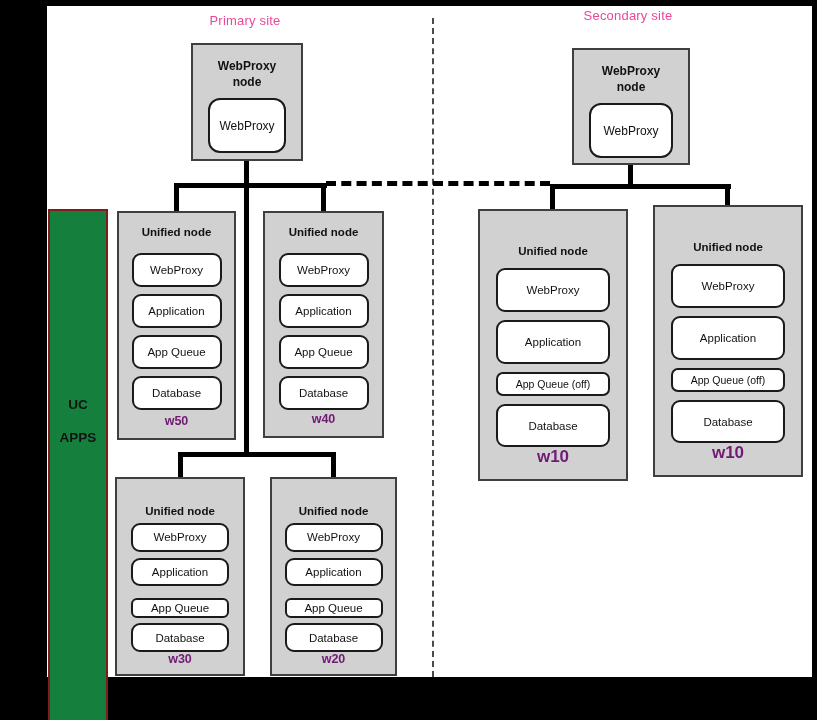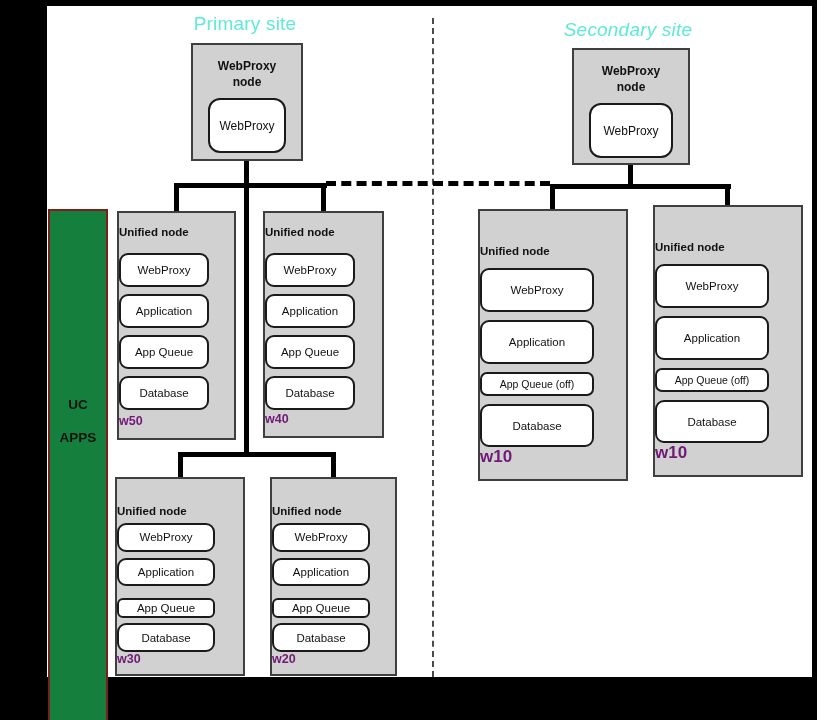--- a/index.html
+++ b/index.html
@@ -1,30 +1,30 @@
 <!DOCTYPE html>
 <html><head>
 <meta charset="utf-8">
 <style>
   html,body{margin:0;padding:0;}
   body{background:#000;font-family:"Liberation Sans",sans-serif;}
   #scene{position:relative;width:817px;height:720px;background:#000;overflow:hidden;}
   #content-bg{position:absolute;left:47px;top:6px;width:765px;height:671px;background:#ffffff;}
   .abs{position:absolute;box-sizing:border-box;}
-  .site-title{font-size:19px;color:#5eead4;text-align:center;letter-spacing:0.2px;}
+  .site-title{font-size:13px;color:#ec4899;text-align:center;letter-spacing:0.2px;}
   
   .line{position:absolute;background:#000;}
   .dash-h{position:absolute;height:0;border-top:5px dashed #000;}
   .dash-v{position:absolute;width:0;border-left:2px dashed #4a4a4a;}
   
   .gnode{position:absolute;background:#d1d1d1;border:2px solid #3f3f3f;box-sizing:border-box;}
   .proxy-title{position:absolute;left:0;right:0;top:14px;text-align:center;font-weight:bold;font-size:12px;color:#111;line-height:1.3;}
   .proxy-inner{position:absolute;left:15px;right:15px;top:53px;height:51px;background:#fff;border:2px solid #1a1a1a;border-radius:12px;display:flex;align-items:center;justify-content:center;font-size:12px;color:#111;}
   
-  .unode{display:flex;flex-direction:column;}
+  .unode{display:flex;flex-direction:column;align-items:center;}
   .utitle{font-weight:bold;font-size:11.5px;color:#111;}
   .comp{background:#fff;border:2px solid #1a1a1a;border-radius:9px;display:flex;align-items:center;justify-content:center;font-size:11.5px;color:#111;box-sizing:border-box;}
   .ulabel{font-weight:bold;font-size:12.5px;color:#701a75;margin-top:auto;}
   
   .ga .utitle{margin-top:13px;}
   .ga .comp{width:90px;height:34px;margin-top:7px;}
   .ga .comp.c0{margin-top:15px;}
   .ga .ulabel{margin-bottom:10px;}
   
   .gb .utitle{margin-top:26px;}
@@ -44,21 +44,21 @@
   #uc-box .uc-text{position:absolute;left:0;right:0;top:186px;text-align:center;font-weight:bold;font-size:13.5px;color:#111;}
   #uc-box .uc-text span{display:block;margin-bottom:18px;}
 </style>
 </head>
 <body>
 
 <div id="scene">
   <div id="content-bg"></div>
 
   <div class="abs site-title" style="left:160px;top:13px;width:170px;">Primary site</div>
-  <div class="abs site-title" style="left:543px;top:19px;width:170px;font-style:italic;">Secondary site</div>
+  <div class="abs site-title" style="left:543px;top:8px;width:170px;">Secondary site</div>
 
   <div class="dash-v" style="left:432px;top:18px;height:659px;"></div>
 
   <div class="line" style="left:244px;top:159px;width:5px;height:298px;"></div>
   <div class="line" style="left:174px;top:183px;width:153px;height:5px;"></div>
   <div class="line" style="left:174px;top:183px;width:5px;height:30px;"></div>
   <div class="line" style="left:321px;top:183px;width:5px;height:30px;"></div>
   <div class="line" style="left:178px;top:452px;width:158px;height:5px;"></div>
   <div class="line" style="left:178px;top:452px;width:5px;height:27px;"></div>
   <div class="line" style="left:331px;top:452px;width:5px;height:27px;"></div>

